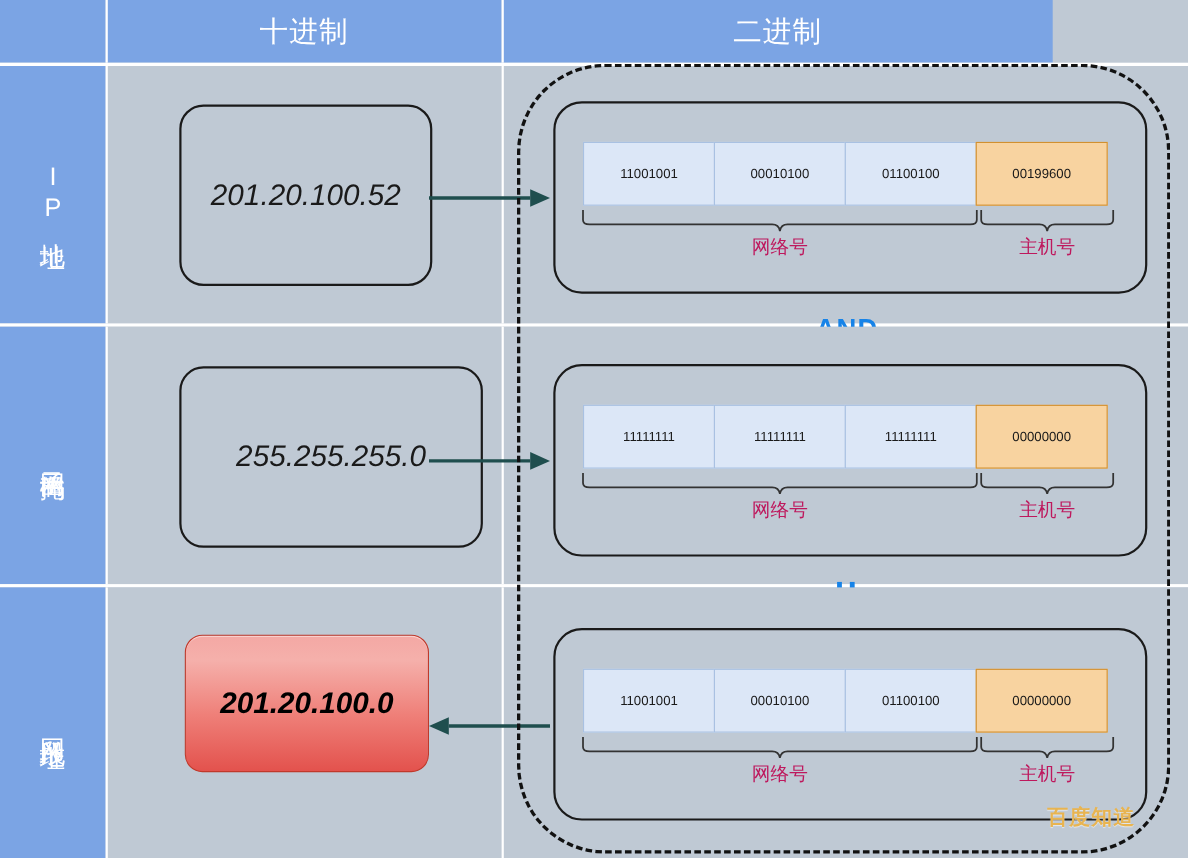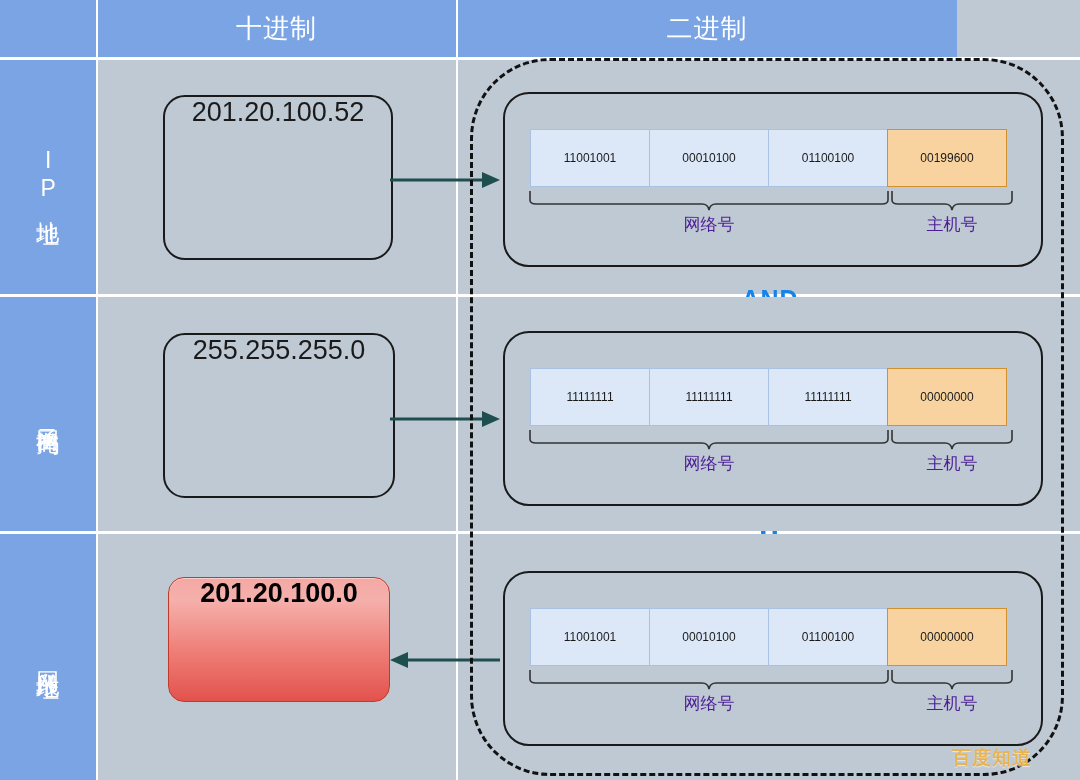--- a/index.html
+++ b/index.html
@@ -82,25 +82,26 @@
     width: 1080px;
   }
 
   
   .decbox {
     position: absolute;
     border: 2.2px solid #1a1a1a;
     border-radius: 22px;
     background: #bfc9d4;
     display: flex;
-    align-items: flex-start;
+    align-items: center;
     justify-content: center;
     font-size: 27px;
     color: #1a1a1a;
     box-sizing: border-box;
+    font-style: italic;
   }
   .decbox.result {
     background: linear-gradient(180deg, #f4a8a4 0%, #f5b0ab 18%, #ef8079 58%, #e3524d 100%);
     border-color: #c0392b;
     border-width: 1.6px;
     font-weight: bold;
     color: #000000;
     border-radius: 16px;
     box-shadow: inset 0 1px 0 rgba(255,255,255,.45);
   }
@@ -146,21 +147,21 @@
     background: #f8d3a0;
     border-color: #d2902f;
     z-index: 2;
   }
 
   
   .brace { position: absolute; }
   .bcap {
     position: absolute;
     font-size: 17px;
-    color: #4c1d95;
+    color: #be185d;
     text-align: center;
   }
 
   
   .op {
     position: absolute;
     color: #1683e8;
     font-weight: bold;
     text-align: center;
   }
@@ -245,21 +246,21 @@
   <div class="op op-and" style="left:710px;top:285px;width:120px;">AND</div>
 
   <div class="side" style="top:297px;height:234px;">
     <span class="side-txt">子网掩码</span>
   </div>
   <div class="rowbg" style="top:297px;height:234px;"></div>
   <div class="rowbg-bin" style="top:297px;height:234px;"></div>
   <div class="vsep" style="left:96px;top:297px;height:234px;"></div>
   <div class="vsep" style="left:456px;top:297px;height:234px;"></div>
 
-  <div class="decbox" style="left:163px;top:333px;width:232px;height:165px;">
+  <div class="decbox" style="left:163px;top:333px;width:276px;height:165px;">
     <span>255.255.255.0</span>
   </div>
 
   <svg class="arrow" style="left:390px;top:404px;width:110px;height:30px;" viewBox="0 0 110 30">
     <line x1="0" y1="15" x2="92" y2="15" stroke="#1f4e4e" stroke-width="3"></line>
     <polygon points="92,7 110,15 92,23" fill="#1f4e4e"></polygon>
   </svg>
 
   <div class="binbox" style="left:503px;top:331px;width:540px;height:175px;"></div>
   <div class="octets" style="left:530px;top:368px;">
@@ -325,15 +326,15 @@
     <path d="M2,1 L2,10 Q2,14 8,14 L174,14 Q180,14 181,20 Q182,14 188,14 L354,14 Q360,14 360,10 L360,1" fill="none" stroke="#333" stroke-width="1.6"></path>
   </svg>
   <svg class="brace" style="left:890px;top:669px;width:124px;height:22px;" viewBox="0 0 124 22" preserveAspectRatio="none">
     <path d="M2,1 L2,10 Q2,14 8,14 L55,14 Q61,14 62,20 Q63,14 69,14 L116,14 Q122,14 122,10 L122,1" fill="none" stroke="#333" stroke-width="1.6"></path>
   </svg>
   <div class="bcap" style="left:528px;top:692px;width:362px;">网络号</div>
   <div class="bcap" style="left:890px;top:692px;width:124px;">主机号</div>
 
   <div class="dashwrap" style="left:470px;top:58px;width:594px;height:718px;"></div>
 
-  <div class="wm" style="left:952px;top:745px;">百度知道</div>
+  <div class="wm" style="left:952px;top:730px;">百度知道</div>
 
 </div>
 
 </body></html>

